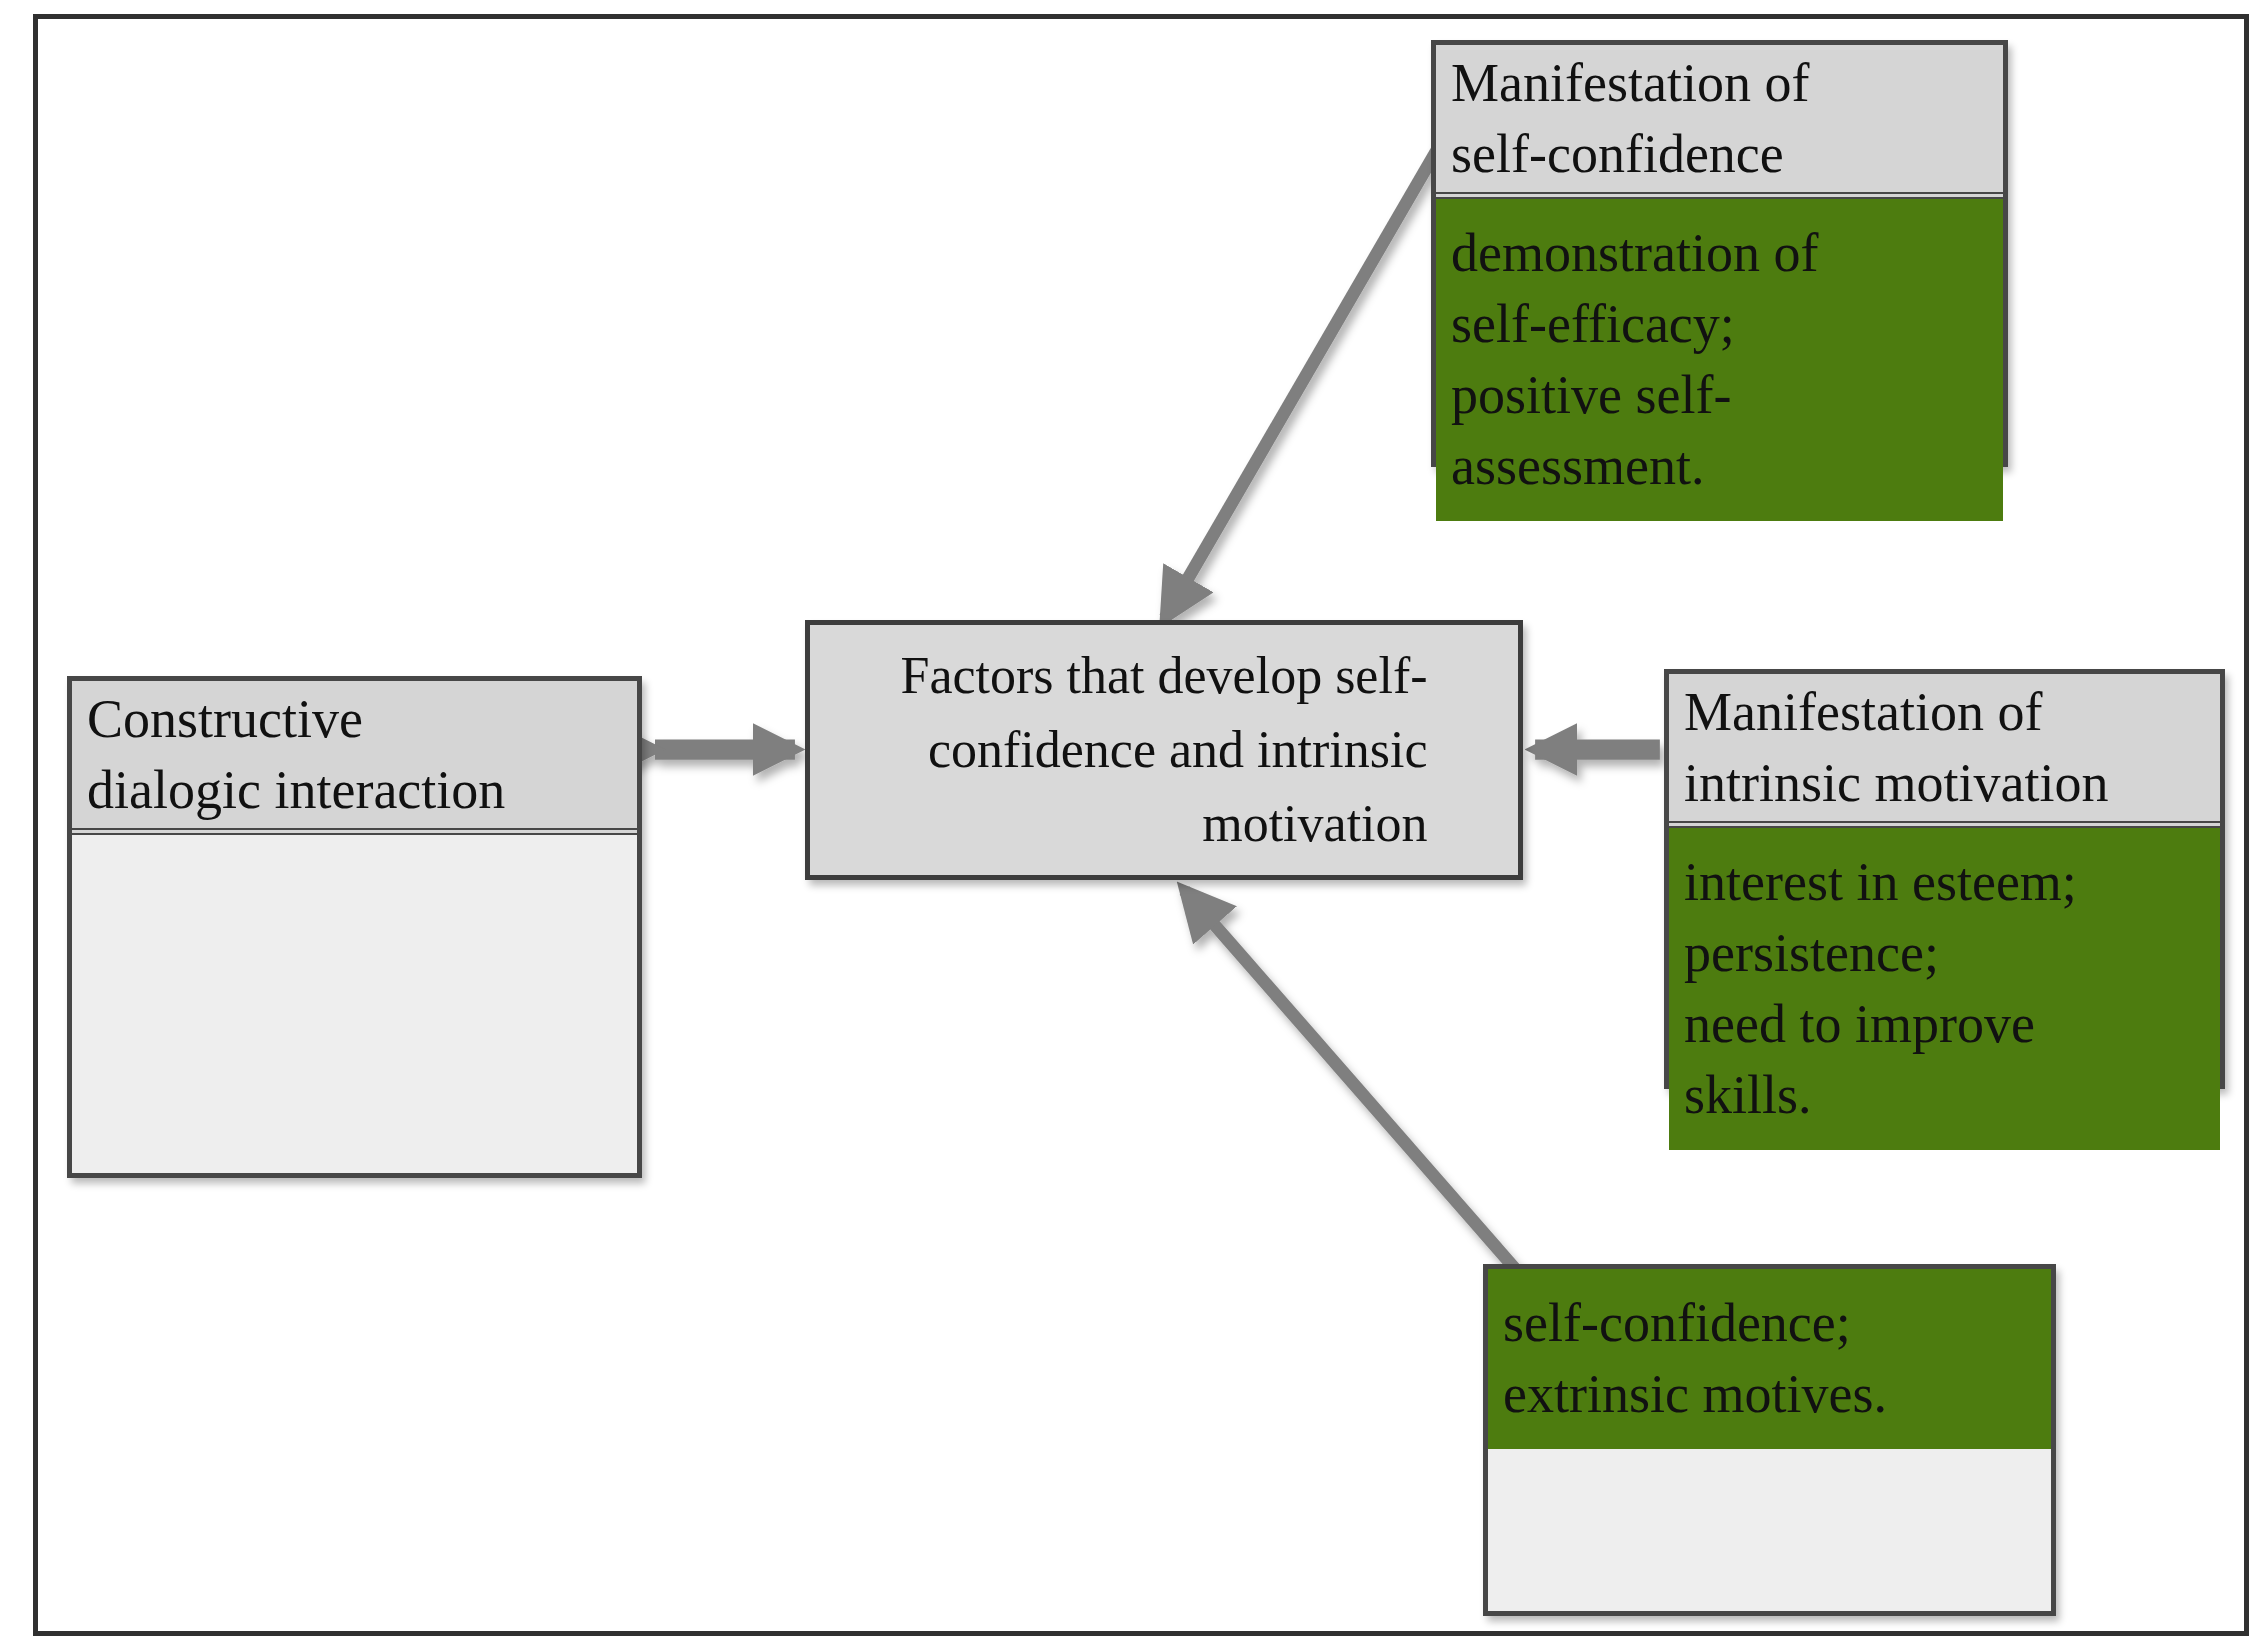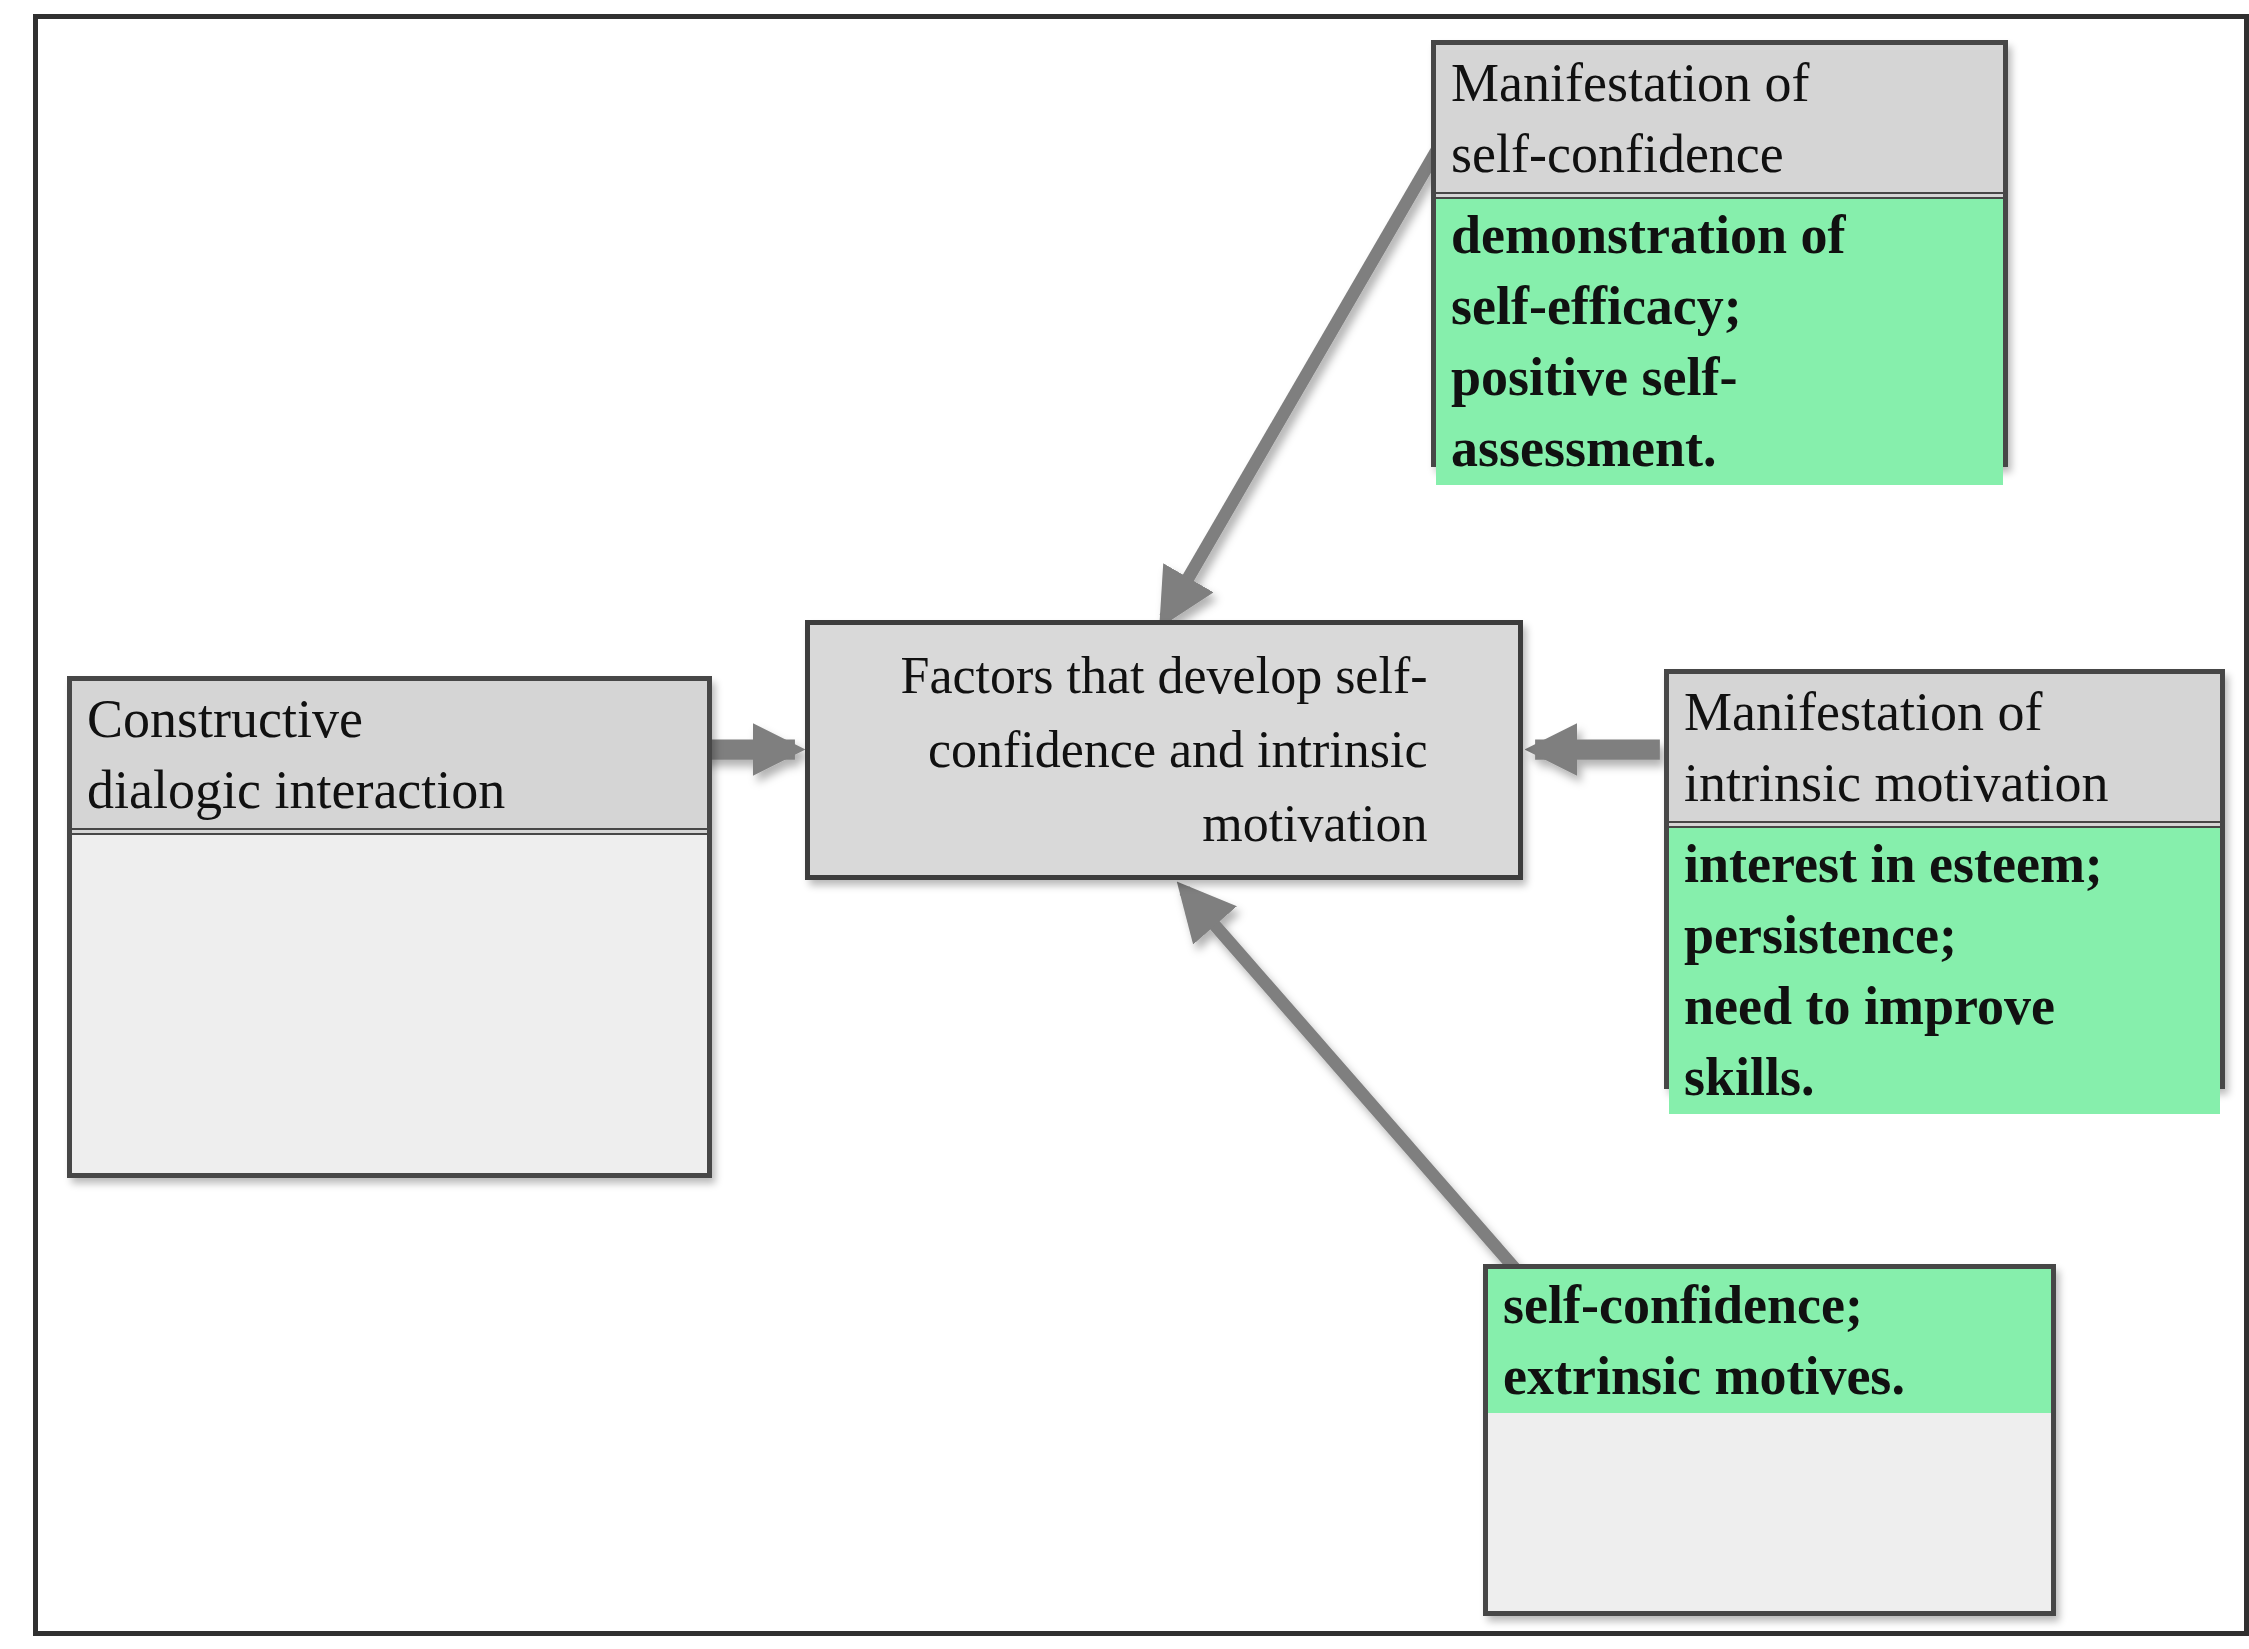--- a/index.html
+++ b/index.html
@@ -45,24 +45,23 @@
     font-size: 54px;
     line-height: 71px;
   }
   .box .hd {
     background: #d5d5d5;
     border-bottom: 7.6px double #474747;
     padding: 3.4px 15px 1.7px 15px;
     white-space: pre-line;
   }
   .box .bd {
-    background: #86efac;
-    padding: 1px 15px;
+    background: #4d7c0f;
+    padding: 19px 15px;
     white-space: pre-line;
-    font-weight: bold;
   }
   #center-box {
     position: absolute;
     z-index: 2;
     left: 789px;
     top: 620px;
     width: 718px;
     height: 260px;
     border: 5.9px solid #3d3d3d;
     box-sizing: border-box;
@@ -70,21 +69,21 @@
     box-shadow: 4.2px 5.9px 7.6px rgba(0,0,0,0.28);
     display: flex;
     align-items: center;
     justify-content: center;
     text-align: right;
     font-size: 52px;
     line-height: 74px;
     white-space: pre-line;
   }
   #box-top-right  { left: 1415px; top: 40px;   width: 577px; height: 427px; }
-  #box-left       { left: 51px;   top: 676px;  width: 645px; height: 502px; }
+  #box-left       { left: 51px;   top: 676px;  width: 575px; height: 502px; }
   #box-right      { left: 1648px; top: 669px;  width: 561px; height: 420px; }
   #box-bottom     { left: 1467px; top: 1264px; width: 573px; height: 352px; }
   .arrow {
     stroke: #7f7f7f;
     fill: none;
   }
   .arrow-head {
     fill: #7f7f7f;
     stroke: none;
   }

